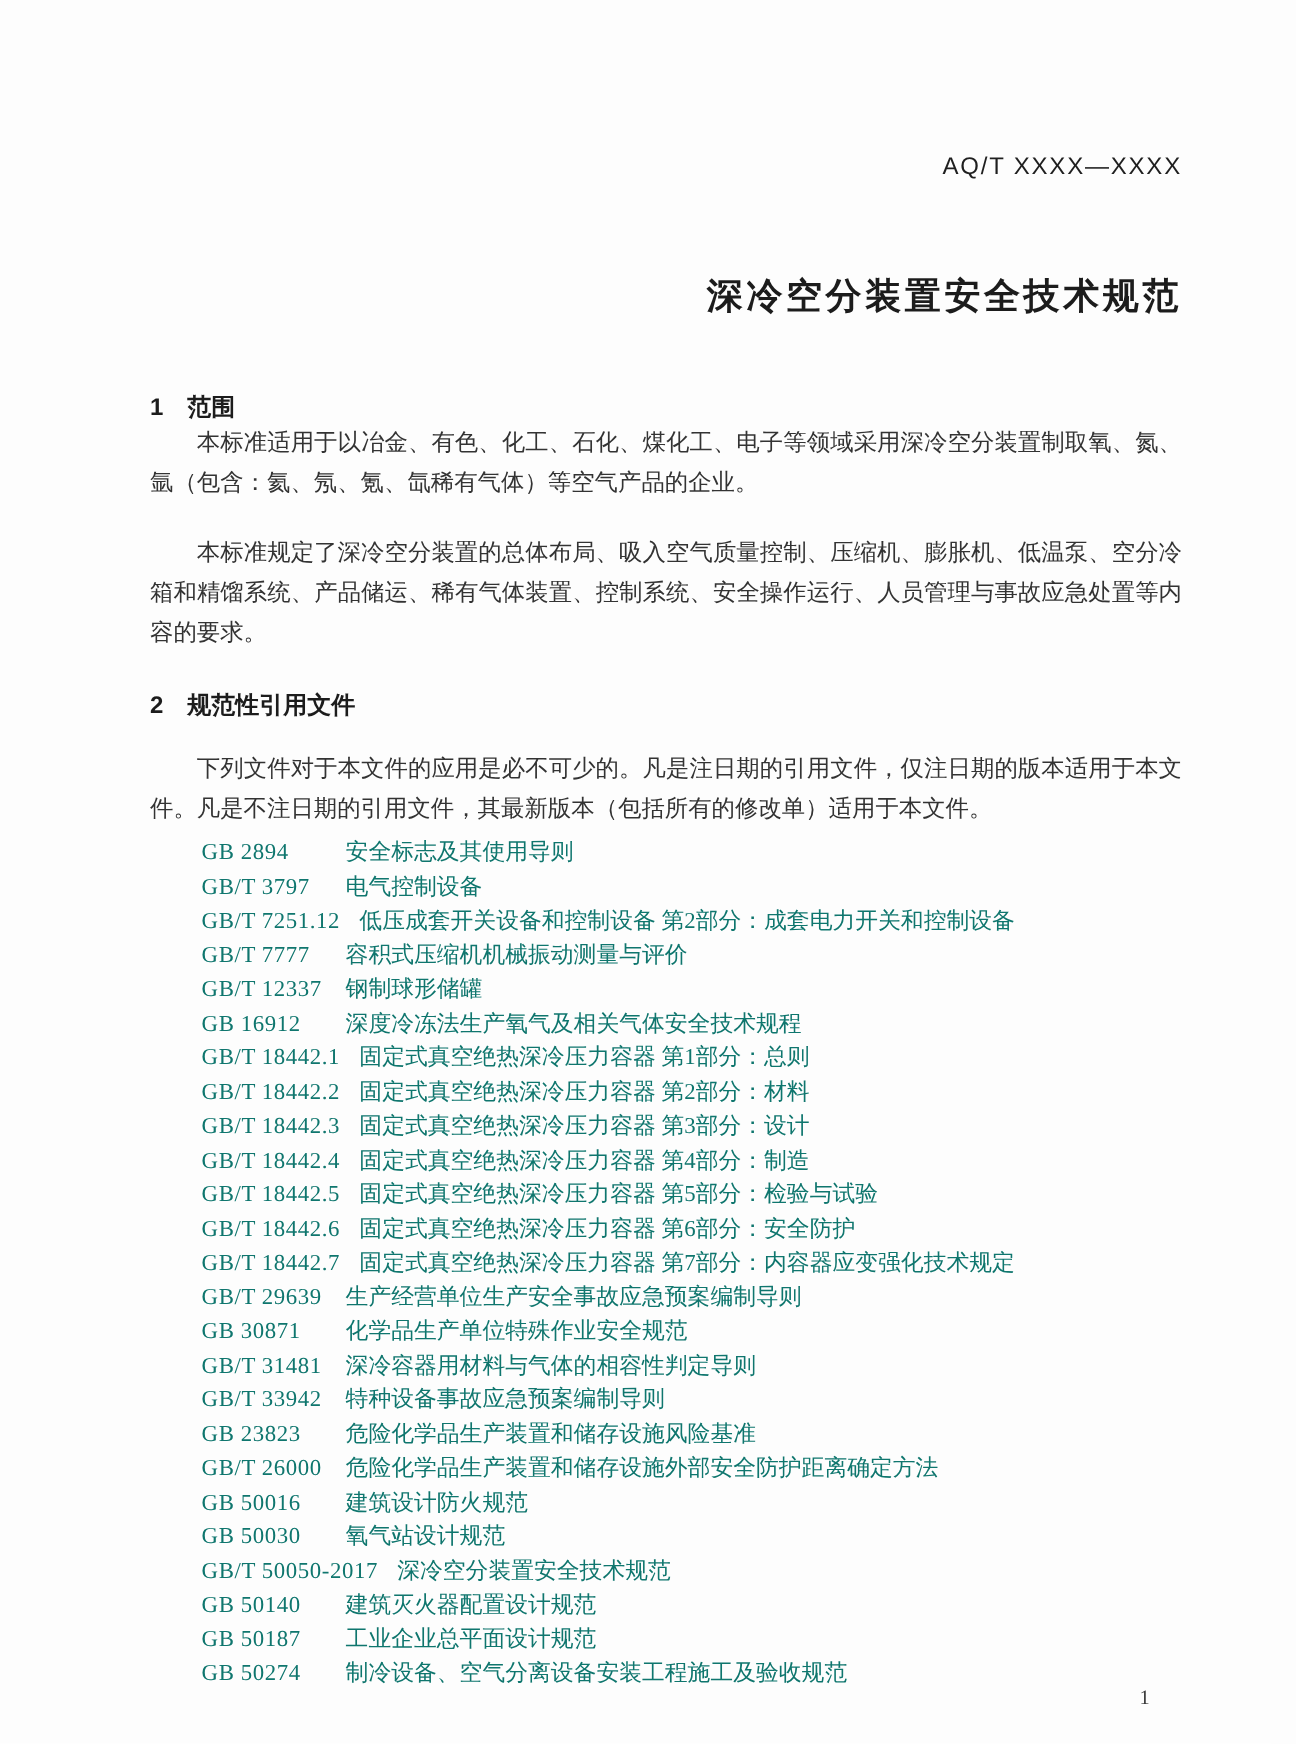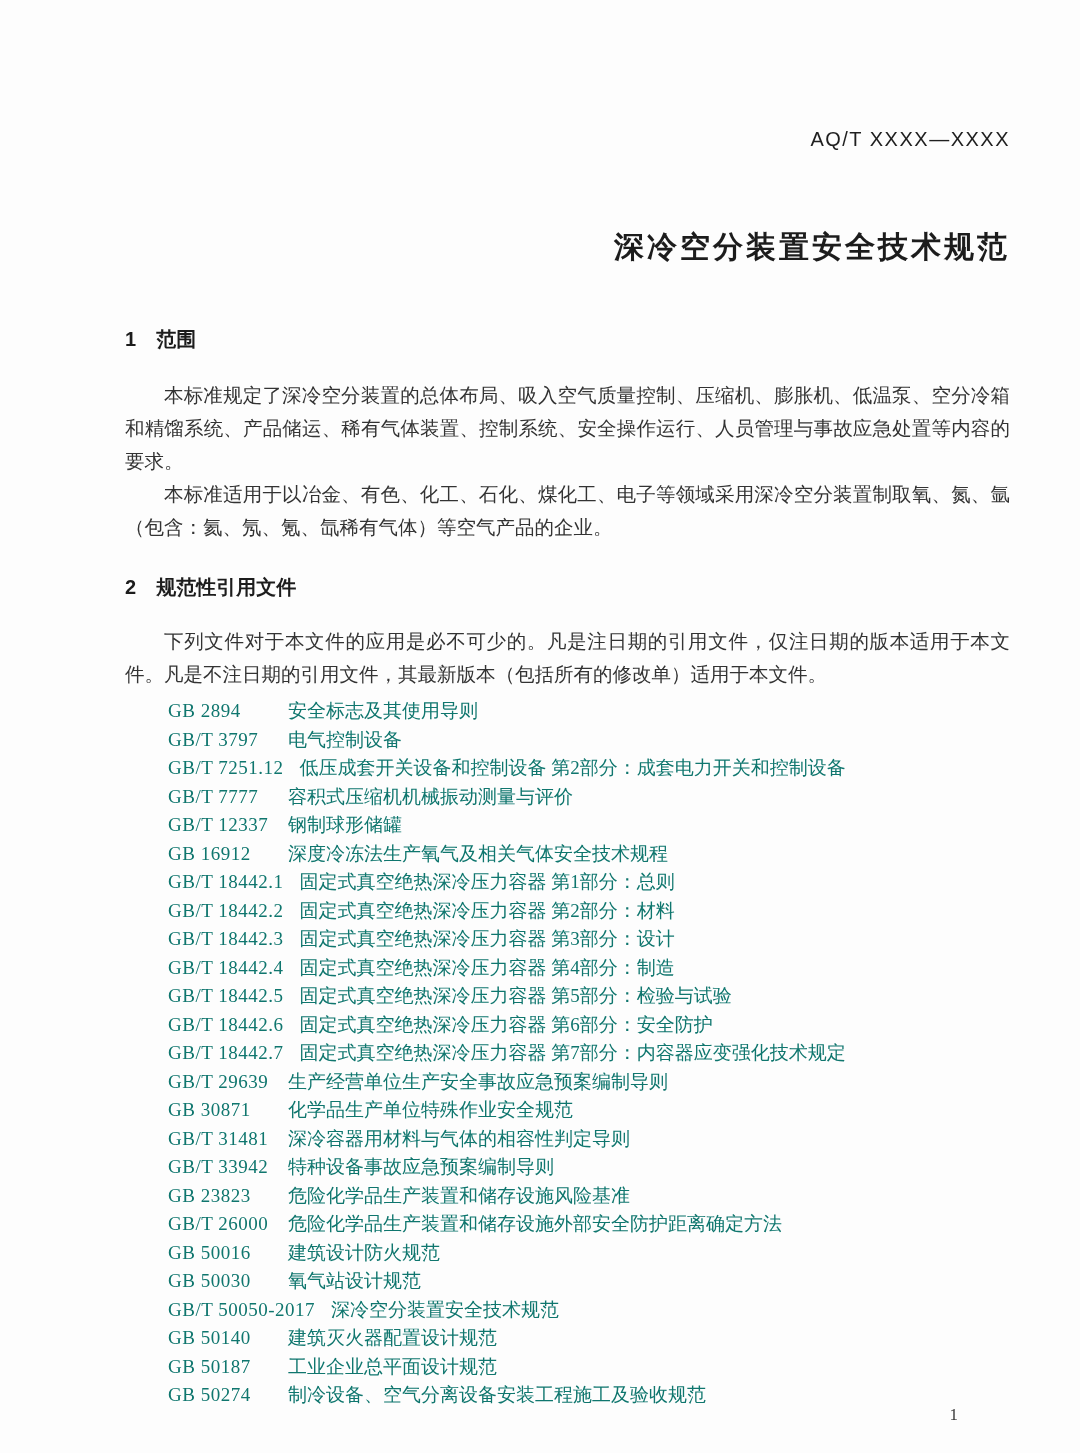--- a/index.html
+++ b/index.html
@@ -7,21 +7,21 @@
   body {
     background: #ffffff;
     font-family: "Liberation Serif", "DejaVu Serif", serif;
   }
   .page {
     position: relative;
     width: 1080px;
     height: 1453px;
     background: #fdfdfd;
     color: #2f2f2f;
-    padding: 128px 70px 0 125px;
+    padding: 128px 95px 0 125px;
     overflow: hidden;
   }
   .header-code {
     text-align: right;
     font-family: "Liberation Sans", "DejaVu Sans", sans-serif;
     font-size: 20px;
     letter-spacing: 1.5px;
     color: #1f1f1f;
   }
   .doc-title {
@@ -84,22 +84,22 @@
 
   <div class="header-code">AQ/T XXXX—XXXX</div>
 
   <h1 class="doc-title">深冷空分装置安全技术规范</h1>
 
   <div class="section-heading sec1-heading">
     <span class="num">1</span>
     <span>范围</span>
   </div>
 
+  <p class="body-para">本标准适用于以冶金、有色、化工、石化、煤化工、电子等领域采用深冷空分装置制取氧、氮、氩（包含：氦、氖、氪、氙稀有气体）等空气产品的企业。</p>
   <p class="body-para first-para">本标准规定了深冷空分装置的总体布局、吸入空气质量控制、压缩机、膨胀机、低温泵、空分冷箱和精馏系统、产品储运、稀有气体装置、控制系统、安全操作运行、人员管理与事故应急处置等内容的要求。</p>
-  <p class="body-para">本标准适用于以冶金、有色、化工、石化、煤化工、电子等领域采用深冷空分装置制取氧、氮、氩（包含：氦、氖、氪、氙稀有气体）等空气产品的企业。</p>
 
   <div class="section-heading sec2-heading">
     <span class="num">2</span>
     <span>规范性引用文件</span>
   </div>
 
   <p class="body-para sec2-para">下列文件对于本文件的应用是必不可少的。凡是注日期的引用文件，仅注日期的版本适用于本文件。凡是不注日期的引用文件，其最新版本（包括所有的修改单）适用于本文件。</p>
 
   <div class="ref-list">
     <div class="ref-row">

